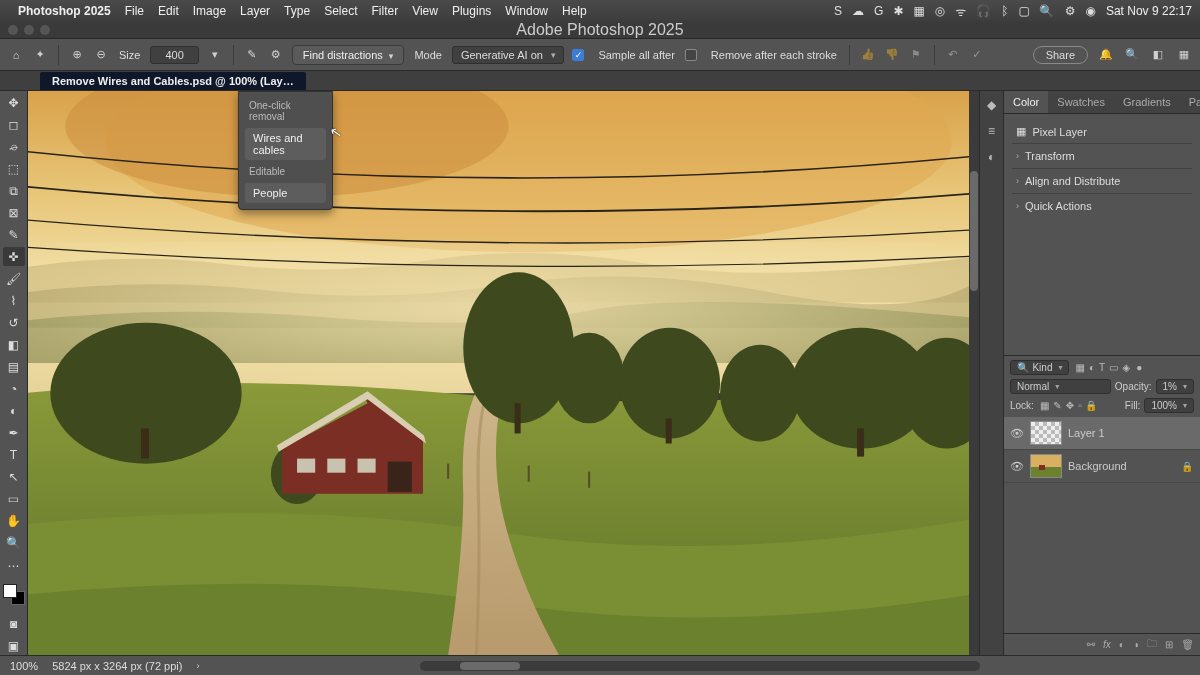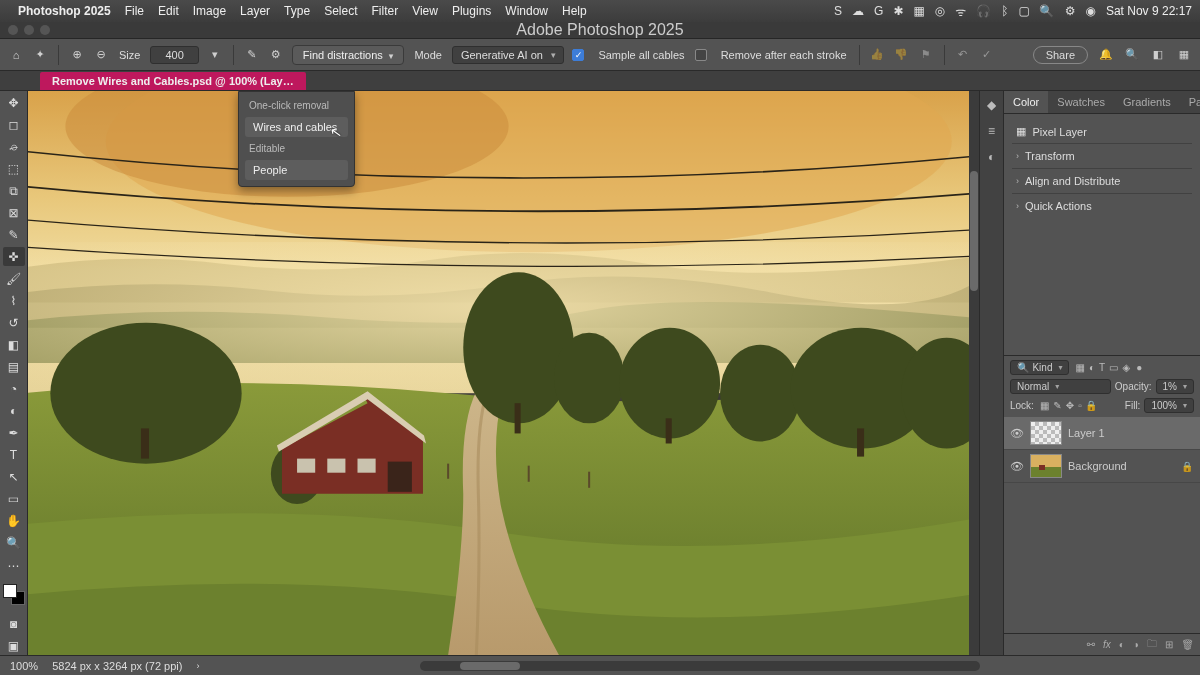--- a/index.html
+++ b/index.html
@@ -29,40 +29,40 @@
 .optbar .btn.dd::after { content:"▾"; font-size:9px; margin-left:6px; opacity:.8; }
 .optbar .select { background:#404040; border:1px solid #2f2f2f; border-radius:3px; padding:2px 8px; min-width:110px; display:flex; align-items:center; justify-content:space-between; }
 .optbar .select .caret { font-size:9px; opacity:.7; margin-left:8px; }
 .optbar .chk { width:12px; height:12px; border:1px solid #888; border-radius:2px; display:inline-flex; align-items:center; justify-content:center; margin-right:4px; background:#444; }
 .optbar .chk.on { background:#3d7dd8; border-color:#3d7dd8; color:#fff; font-size:9px; }
 .optbar .right { margin-left:auto; display:flex; align-items:center; gap:10px; }
 .share { border:1px solid #888; border-radius:12px; padding:2px 12px; font-size:11px; color:#ddd; }
 
 
 .tabbar { height:20px; background:#3f3f3f; display:flex; align-items:center; padding-left:40px; font-size:11px; color:#eee; border-bottom:1px solid #2a2a2a;}
-.tabbar .tab { background:#be185d; padding:3px 12px; border-radius:2px 2px 0 0; font-weight:600;text-align:center; }
+.tabbar .tab { background:#0f172a; padding:3px 12px; border-radius:2px 2px 0 0; font-weight:600;text-align:center; }
 
 
 .main { position:absolute; top:91px; bottom:20px; left:0; right:0; display:flex; }
 .toolcol { width:28px; background:#535353; display:flex; flex-direction:column; align-items:center; padding-top:2px; gap:3px; border-right:1px solid #2a2a2a;}
 .toolcol .tool { width:22px; height:20px; display:flex; align-items:center; justify-content:center; border-radius:2px; font-size:12px; color:#ddd; }
 .toolcol .tool.active { background:#3a3a3a; }
 .toolcol .swatch { margin-top:6px; position:relative; width:22px; height:22px; }
 .toolcol .swatch .fg { position:absolute; width:14px; height:14px; background:#fff; border:1px solid #222; top:0; left:0; z-index:2;}
 .toolcol .swatch .bg { position:absolute; width:14px; height:14px; background:#000; border:1px solid #666; bottom:0; right:0; }
 
 .canvaswrap { flex:1; background:#262626; position:relative; overflow:hidden; }
 .canvas { position:absolute; top:0; left:0; right:10px; bottom:0; }
 .canvas svg { width:100%; height:100%; display:block; }
 
 .scrollv { position:absolute; right:0; top:0; bottom:0; width:10px; background:#3b3b3b; }
 .scrollv .thumb { position:absolute; left:1px; right:1px; top:80px; height:120px; background:#6a6a6a; border-radius:4px; }
 
 
-.ddmenu { position:absolute; top:0; left:210px; width:117px; background:#4f4f4f; border:1px solid #333; border-radius:0 0 4px 4px; box-shadow:0 4px 10px rgba(0,0,0,.4); z-index:20; padding:4px 0; }
+.ddmenu { position:absolute; top:0; left:210px; width:95px; background:#4f4f4f; border:1px solid #333; border-radius:0 0 4px 4px; box-shadow:0 4px 10px rgba(0,0,0,.4); z-index:20; padding:4px 0; }
 .ddmenu .hdr { padding:4px 10px; font-size:10px; color:#bbb; }
 .ddmenu .opt { margin:2px 6px; padding:4px 8px; background:#5d5d5d; border-radius:3px; font-size:11px; color:#eee; cursor:pointer; }
 .cursor { position:absolute; top:33px; left:302px; font-size:14px; color:#fff; z-index:21; transform:rotate(-10deg); text-shadow:0 0 2px #000; }
 
 
 .dockcol { width:24px; background:#424242; display:flex; flex-direction:column; align-items:center; padding-top:6px; gap:10px; border-left:1px solid #2a2a2a;}
 .dockcol .dicon { width:16px; height:16px; display:flex; align-items:center; justify-content:center; font-size:12px; color:#bbb; }
 
 .panels { width:197px; background:#535353; display:flex; flex-direction:column; border-left:1px solid #2a2a2a; }
 .panel-tabs { display:flex; background:#424242; border-bottom:1px solid #2a2a2a; font-size:11px; }
@@ -149,21 +149,21 @@
   <span class="sep"></span>
   <span class="ico">✎</span>
   <span class="ico">⚙</span>
   <span class="btn dd">Find distractions</span>
   <span class="label">Mode</span>
   <span class="select">
       <span>Generative AI on</span>
       <span class="caret">▾</span>
     </span>
   <span class="chk on">✓</span>
-  <span class="label">Sample all cables</span>
+  <span class="label">Sample all after</span>
   <span class="chk"></span>
   <span class="label">Remove after each stroke</span>
   <span class="sep"></span>
   <span class="ico" style="opacity:.4">👍</span>
   <span class="ico" style="opacity:.4">👎</span>
   <span class="ico" style="opacity:.4">⚑</span>
   <span class="sep"></span>
   <span class="ico" style="opacity:.5">↶</span>
   <span class="ico" style="opacity:.5">✓</span>
   <div class="right">

